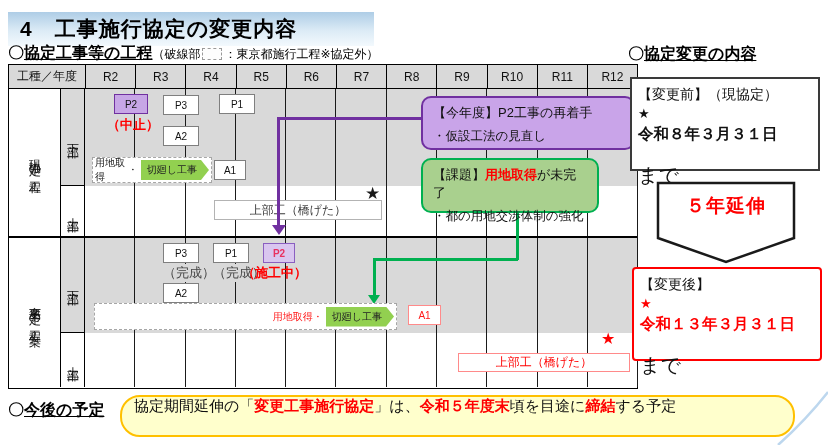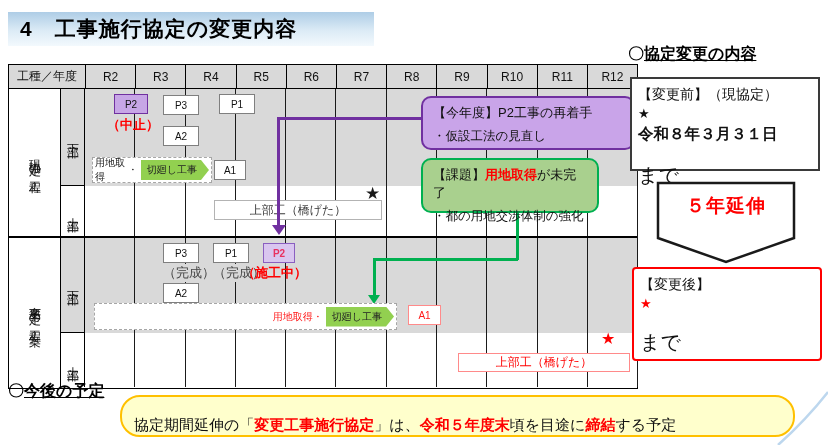--- a/index.html
+++ b/index.html
@@ -71,33 +71,36 @@
   .panelbox.after{border:2px solid #ff0000;border-radius:4px;}
   .panelbox .dt{font-size:15.5px;margin-top:2px;white-space:nowrap;font-weight:bold;}
   .panelbox .dt.red{color:#ff0000;}
   .panelbox .made{font-size:20px;text-align:left;padding-right:14px;margin-top:17px;}
   .panelbox .starline{font-size:13px;line-height:1.2;margin-top:2px;}
   .pentagon-wrap{position:absolute;left:656px;top:181px;width:140px;height:84px;}
   .pentagon-label{position:absolute;left:0;top:12px;width:100%;text-align:center;
     font-size:19px;font-weight:bold;color:#ff0000;letter-spacing:1px;}
   
   .footbox{position:absolute;left:120px;top:395px;width:675px;height:42px;box-sizing:border-box;
-    background:#ffffcc;border:2px solid #ffc000;border-radius:20px;display:flex;align-items:flex-end;
+    background:#ffffcc;border:2px solid #ffc000;border-radius:20px;display:flex;align-items:flex-start;
     padding-left:12px;font-size:15px;color:#111;white-space:nowrap;}
   .swoosh{position:absolute;right:0;bottom:0;}
 </style>
 </head>
 <body>
 
 <div id="canvas">
 
   <div class="titlebar">
     <span>4　工事施行協定の変更内容</span>
   </div>
 
+  <div class="sechead" style="left:8px;top:43px;">
+    <span>〇</span><span class="u">協定工事等の工程</span><span class="note">（破線部</span><span class="legend-box"></span><span class="note">：東京都施行工程※協定外）</span>
+  </div>
 
   <div class="sechead" style="left:628px;top:44px;">
     <span>〇</span><span class="u">協定変更の内容</span>
   </div>
 
   <div class="sched">
 
     <div class="hrow">
       <div class="hcorner">工種／年度</div>
       <div class="hcell">R2</div>
@@ -203,24 +206,25 @@
   <div class="pentagon-wrap">
     <svg width="140" height="84" viewBox="0 0 140 84">
       <polygon points="2,2 138,2 138,57 70,81 2,57" fill="#ffffff" stroke="#1a1a1a" stroke-width="2.5"></polygon>
     </svg>
     <div class="pentagon-label">５年延伸</div>
   </div>
 
   <div class="panelbox after" style="left:632px;top:267px;width:190px;height:94px;">
     <div>【変更後】</div>
     <div class="starline" style="color:#ff0000;">★</div>
+    <div class="dt red">令和１３年３月３１日</div>
     <div class="made">まで</div>
   </div>
 
-  <div class="sechead" style="left:8px;top:381px;">
+  <div class="sechead" style="left:8px;top:400px;">
     <span>〇</span><span class="u">今後の予定</span>
   </div>
   <div class="footbox">
     <span>協定期間延伸の「</span>
       <span class="em-red">変更工事施行協定</span>
       <span>」は、</span>
       <span class="em-red">令和５年度末</span>
       <span>頃を目途に</span>
       <span class="em-red">締結</span>
       <span>する予定</span>

